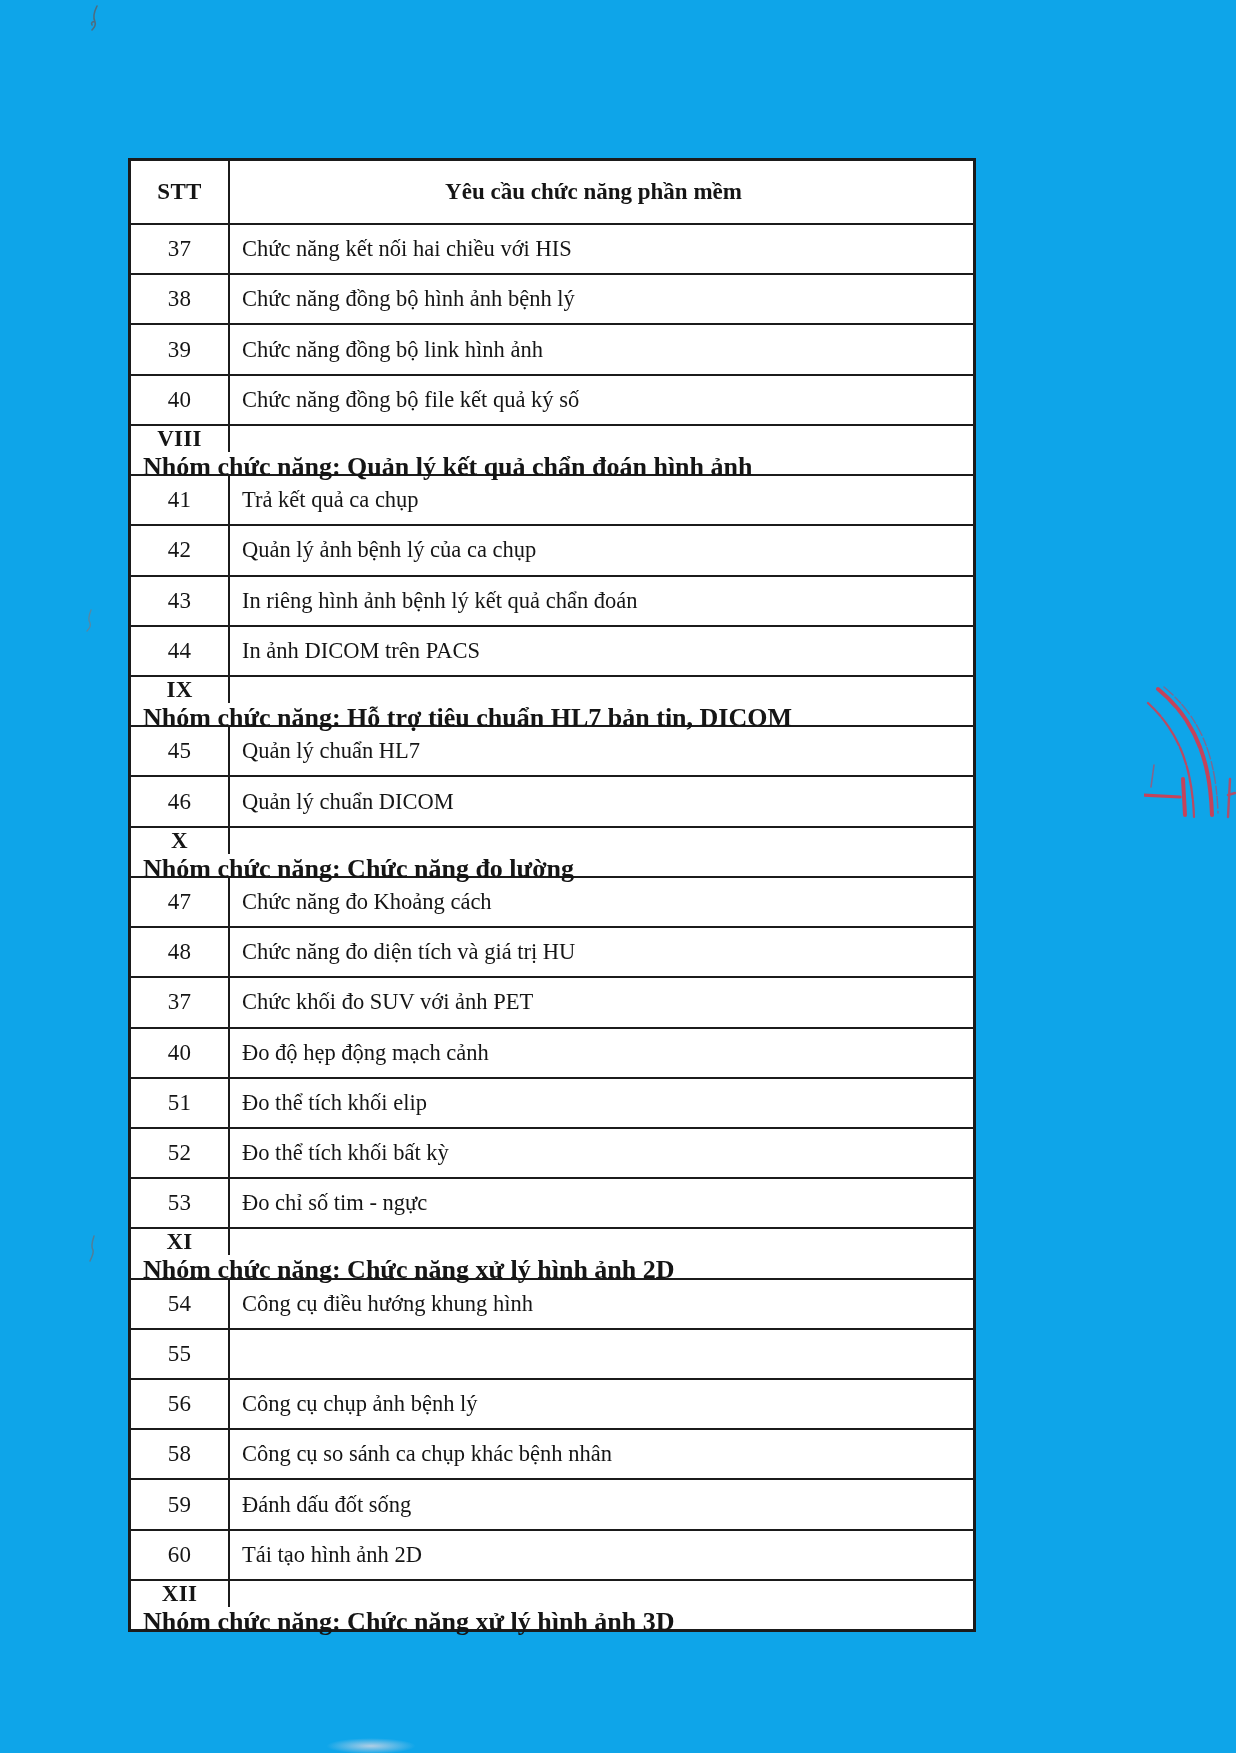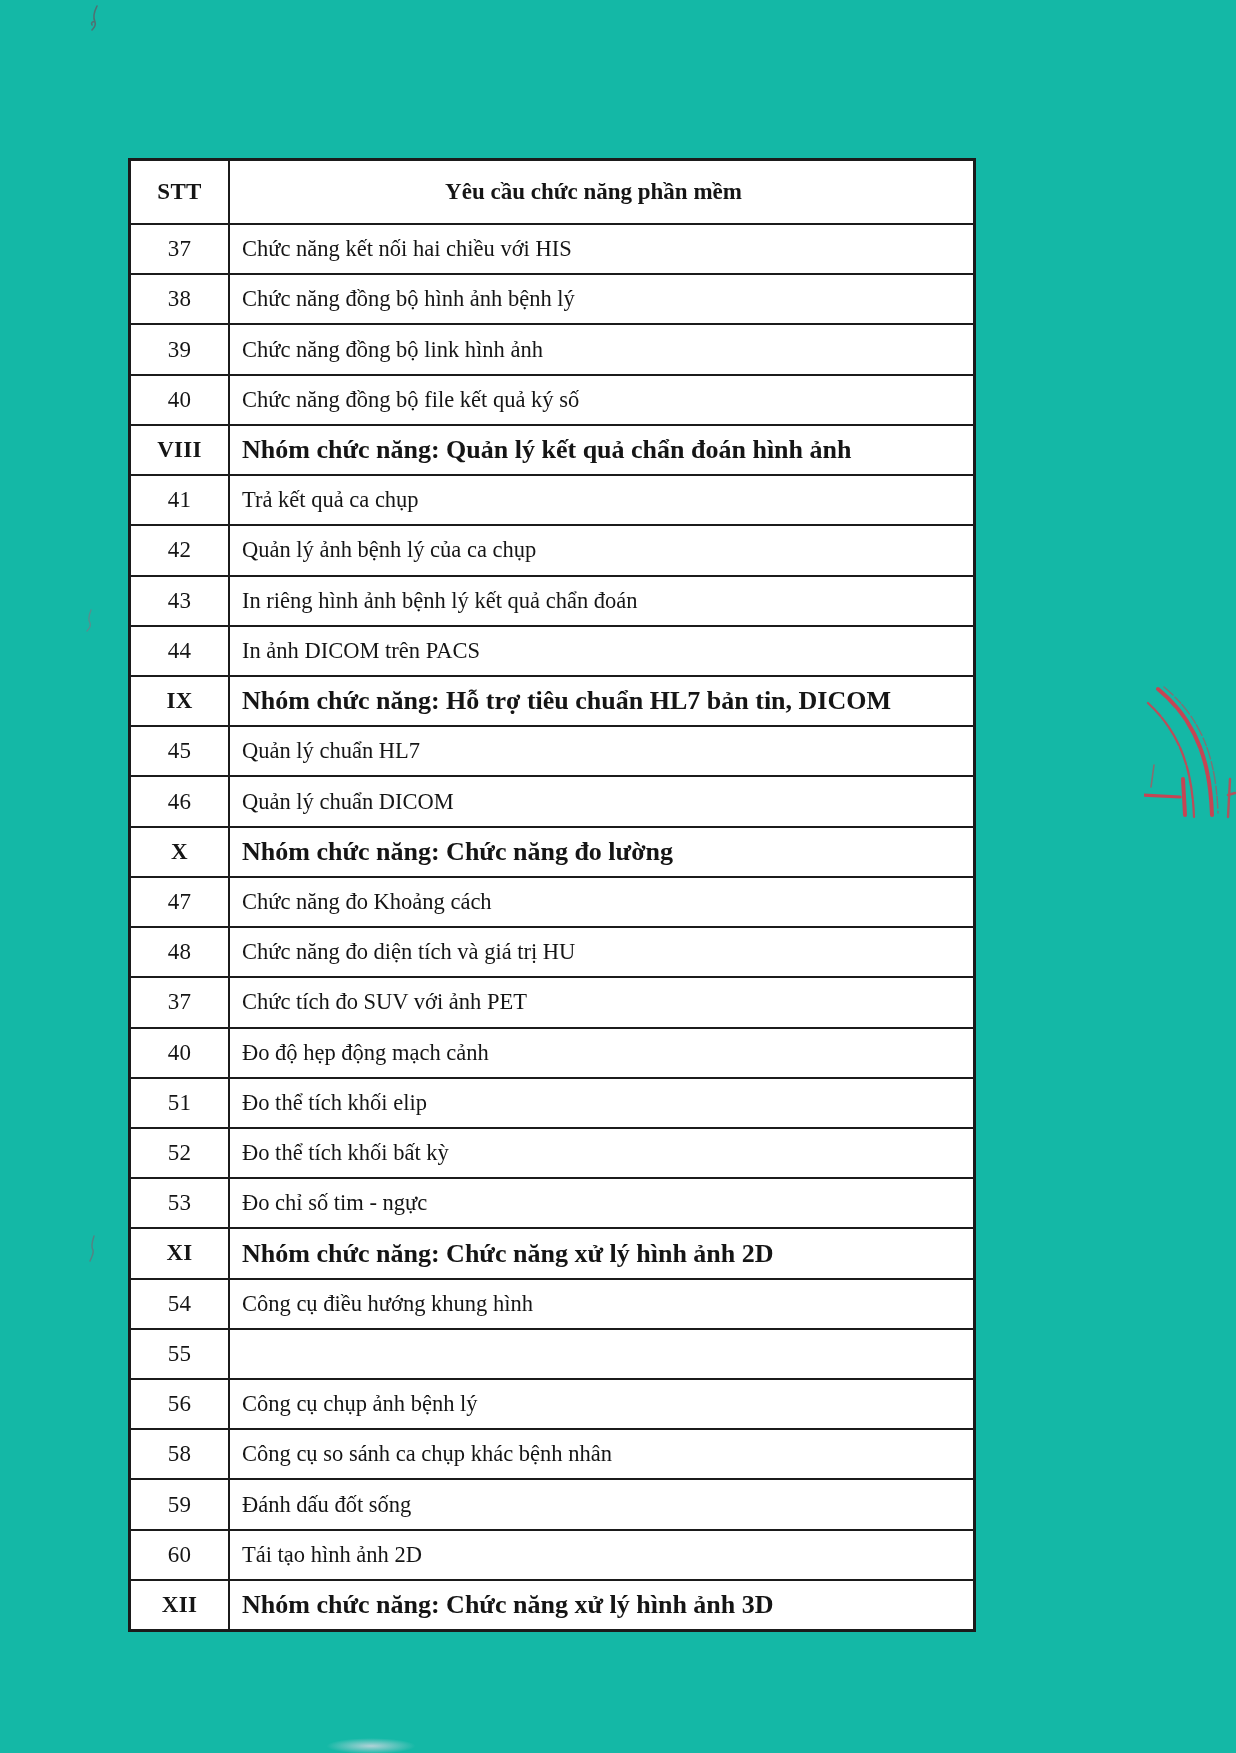--- a/index.html
+++ b/index.html
@@ -1,21 +1,21 @@
 <!DOCTYPE html>
 <html style="--stamp-color: #d8394b;"><head>
 <meta charset="utf-8">
 <style>
   html, body { margin: 0; padding: 0; background: #9a9a9a; }
   .page {
     position: relative;
     width: 1236px;
     height: 1753px;
     margin: 0 auto;
-    background: #14b8a6;
+    background: #0ea5e9;
     overflow: hidden;
     font-family: "Liberation Serif", "DejaVu Serif", serif;
     color: #151515;
   }
 
   
   .doc-table {
     position: absolute;
     left: 128px;
     top: 158px;
@@ -52,21 +52,21 @@
     letter-spacing: .3px;
   }
   .cell.req {
     flex: 1;
     padding-left: 12px;
     padding-right: 16px;
     font-size: 22.5px;
     line-height: 1.15;
   }
   .thead .cell.req { justify-content: center; padding-left: 0; font-size: 23px; }
-  .trow.bold { font-weight: bold; }
+  .trow.bold { font-weight: bold; flex-direction: column; }
   .trow.bold .cell.req { font-size: 26px; }
 
   
   .stamp {
     position: absolute;
     left: 1144px;
     top: 683px;
     width: 92px;
     height: 140px;
   }
@@ -172,21 +172,21 @@
         <div class="trow">
           <div class="cell stt">47</div>
           <div class="cell req">Chức năng đo Khoảng cách</div>
         </div>
         <div class="trow">
           <div class="cell stt">48</div>
           <div class="cell req">Chức năng đo diện tích và giá trị HU</div>
         </div>
         <div class="trow">
           <div class="cell stt">37</div>
-          <div class="cell req">Chức tích đo SUV với ảnh PET</div>
+          <div class="cell req">Chức khối đo SUV với ảnh PET</div>
         </div>
         <div class="trow">
           <div class="cell stt">40</div>
           <div class="cell req">Đo độ hẹp động mạch cảnh</div>
         </div>
         <div class="trow">
           <div class="cell stt">51</div>
           <div class="cell req">Đo thể tích khối elip</div>
         </div>
         <div class="trow">

